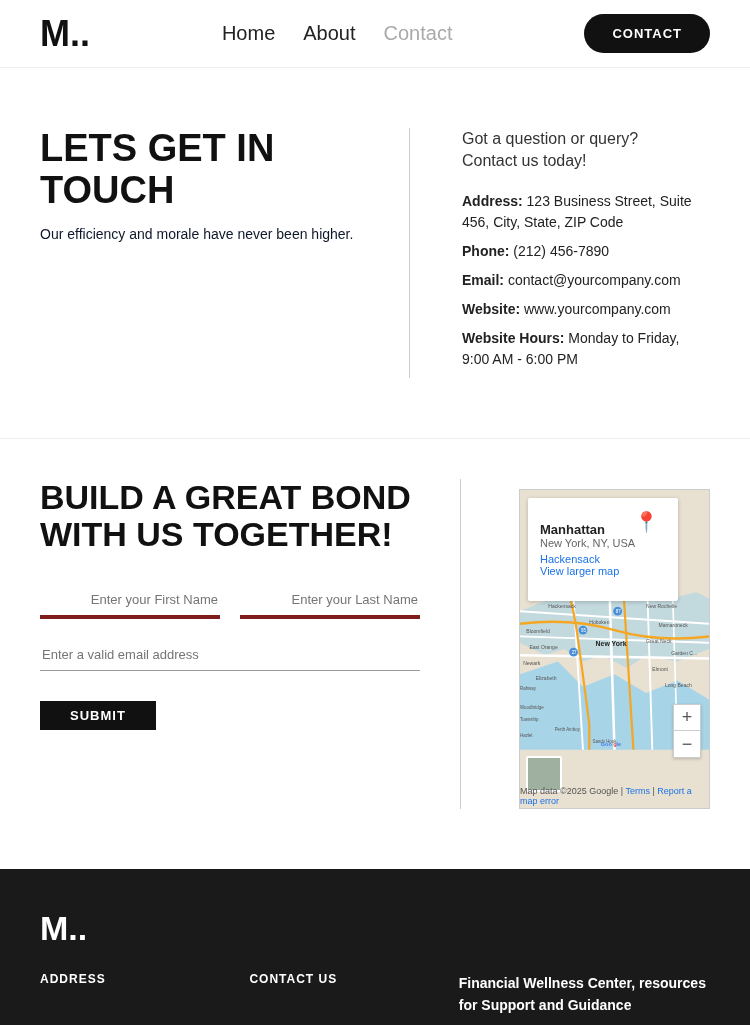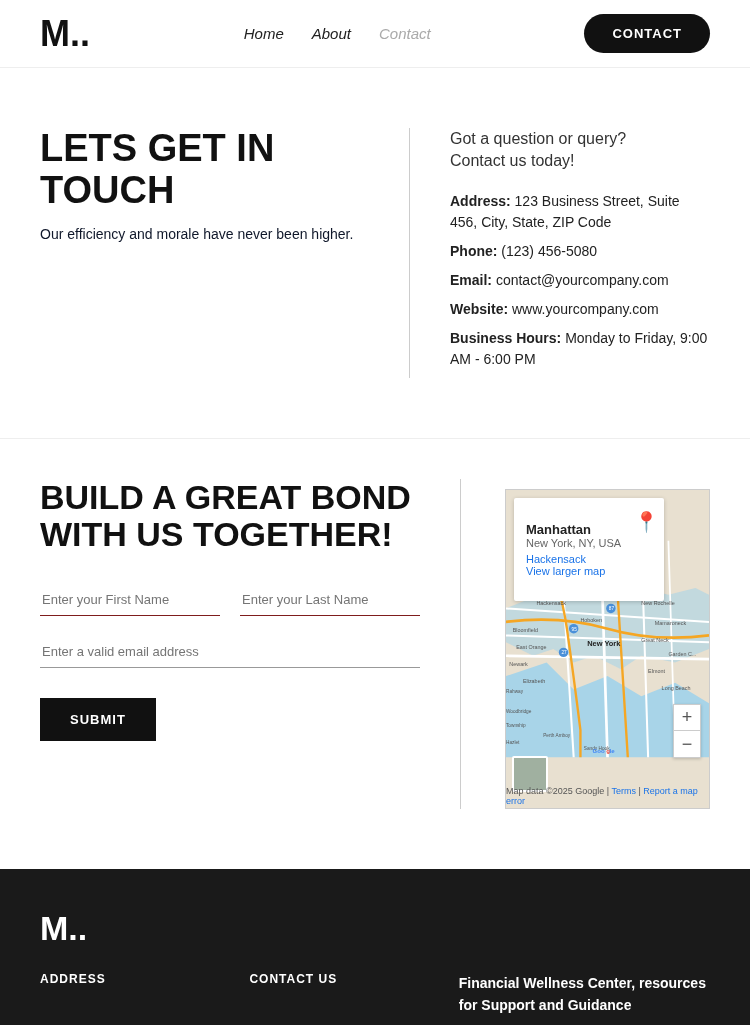--- a/index.html
+++ b/index.html
@@ -22,41 +22,40 @@
       display: inline-block;
     }
     .logo-mark::after {
       content: '.';
       color: #111;
     }
     nav { display: flex; gap: 28px; align-items: center; }
     nav a {
       text-decoration: none;
       color: #222;
-      font-size: 15px;
-      font-style: italic;
+      font-size: 20px;
     }
     nav a.active { color: #aaa; }
     .contact-btn {
       background: #111;
       color: #fff;
       border: none;
       padding: 12px 28px;
       font-size: 13px;
       font-weight: 700;
       letter-spacing: 1px;
       border-radius: 24px;
       cursor: pointer;
     }
 
     
     .section-touch {
       display: flex;
       padding: 60px 40px;
-      gap: 0;
+      gap: 12px;
       min-height: 300px;
     }
     .section-touch .left {
       flex: 0 0 370px;
       padding-right: 40px;
       border-right: 1px solid #ccc;
     }
     .section-touch .left h1 {
       font-size: 38px;
       font-weight: 900;
@@ -83,21 +82,21 @@
       margin-bottom: 8px;
       color: #222;
       line-height: 1.5;
     }
     .contact-info p strong { font-weight: 700; }
 
     
     .section-bond {
       display: flex;
       padding: 40px 40px 60px;
-      gap: 4px;
+      gap: 18px;
       border-top: 1px solid #eee;
     }
     .section-bond .left {
       flex: 0 0 370px;
       padding-right: 40px;
       border-right: 1px solid #ccc;
     }
     .section-bond .left h2 {
       font-size: 34px;
       font-weight: 900;
@@ -106,26 +105,27 @@
       color: #111;
     }
     .form-row {
       display: flex;
       gap: 20px;
       margin-bottom: 0;
     }
     .form-row input {
       flex: 1;
       border: none;
-      border-bottom: 1px solid #7f1d1d;
+      border-bottom: 4px solid #7f1d1d;
       padding: 8px 2px;
       font-size: 13px;
       color: #0f172a;
       outline: none;
       background: transparent;
+      text-align: right;
     }
     .form-field {
       margin-top: 20px;
       width: 100%;
     }
     .form-field input, .form-field textarea {
       width: 100%;
       border: none;
       border-bottom: 1px solid #999;
       padding: 8px 2px;
@@ -137,21 +137,21 @@
       resize: none;
     }
     .form-field textarea {
       height: 80px;
     }
     .submit-btn {
       margin-top: 30px;
       background: #111;
       color: #fff;
       border: none;
-      padding: 14px 30px;
+      padding: 7px 30px;
       font-size: 13px;
       font-weight: 700;
       letter-spacing: 1px;
       cursor: pointer;
     }
     .section-bond .right {
       flex: 1;
       padding-left: 40px;
       padding-top: 10px;
     }
@@ -295,24 +295,24 @@
     <h1>LETS GET IN TOUCH</h1>
     <p>Our efficiency and morale have never been higher.</p>
   </div>
   <div class="right">
     <p class="tagline">
       <span>Got a question or query?</span><br>
       <span>Contact us today!</span>
     </p>
     <div class="contact-info">
       <p><strong>Address:</strong> <span>123 Business Street, Suite 456, City, State, ZIP Code</span></p>
-      <p><strong>Phone:</strong> <span>(123) 456-5080</span></p>
+      <p><strong>Phone:</strong> <span>(212) 456-7890</span></p>
       <p><strong>Email:</strong> <span>contact@yourcompany.com</span></p>
       <p><strong>Website:</strong> <span>www.yourcompany.com</span></p>
-      <p><strong>Business Hours:</strong> <span>Monday to Friday, 9:00 AM - 6:00 PM</span></p>
+      <p><strong>Website Hours:</strong> <span>Monday to Friday, 9:00 AM - 6:00 PM</span></p>
     </div>
   </div>
 </section>
 
 <section class="section-bond">
   <div class="left">
     <h2>
       <span>BUILD A GREAT BOND</span><br>
       <span>WITH US TOGETHER!</span>
     </h2>

